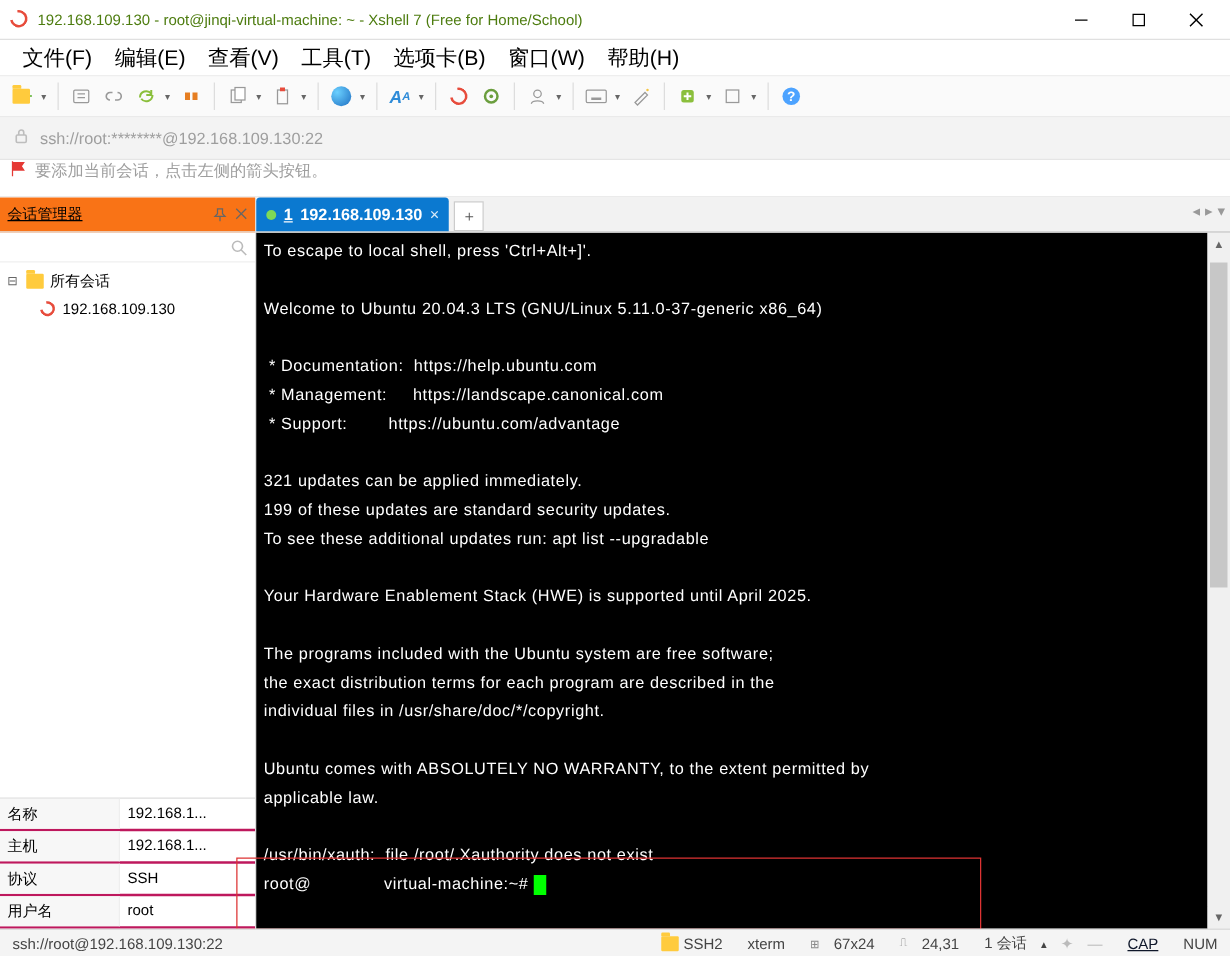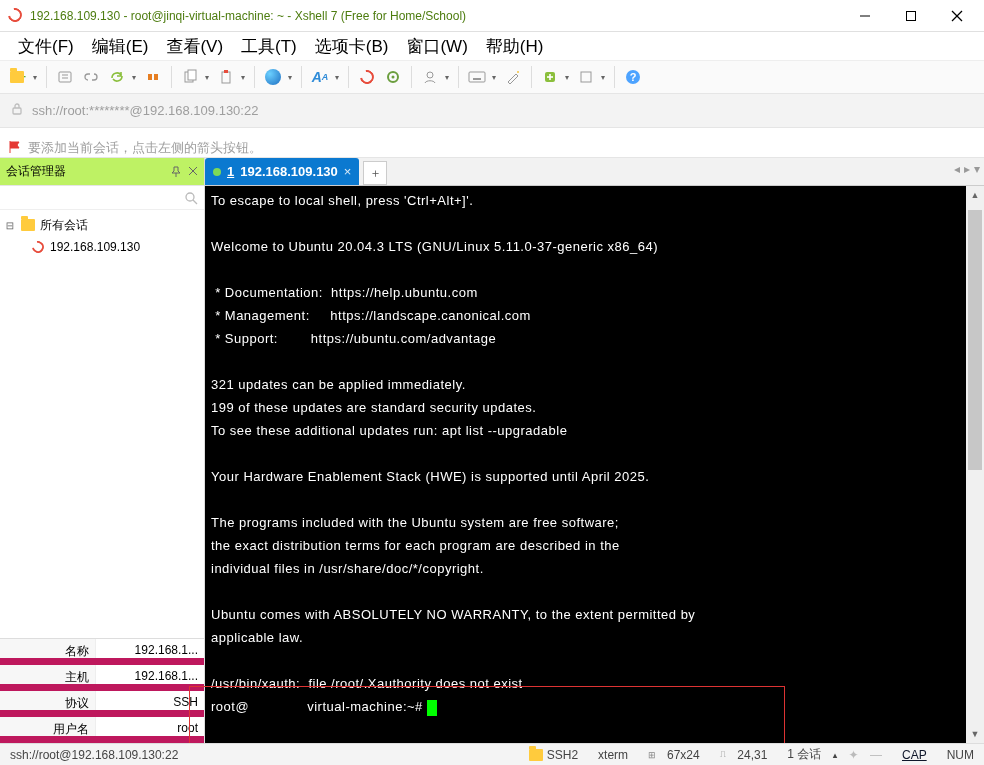--- a/index.html
+++ b/index.html
@@ -12,36 +12,36 @@
 .menubar { height:28px; display:flex; align-items:center; padding:0 10px; gap:2px; background:#fff; }
 .menubar .menu-item { padding:3px 8px; font-size:17px; }
 .toolbar { height:34px; display:flex; align-items:center; padding:0 6px; gap:2px; background:#fafafa; border-top:1px solid #eee; border-bottom:1px solid #e5e5e5; }
 .tool-btn { width:24px; height:24px; display:flex; align-items:center; justify-content:center; border-radius:2px; }
 .tool-split { display:flex; align-items:center; }
 .tool-split .caret { width:10px; display:flex; justify-content:center; color:#666; font-size:8px; }
 .tool-sep { width:1px; height:22px; background:#ddd; margin:0 4px; }
 .addressbar { height:34px; display:flex; align-items:center; background:#f3f3f3; padding:0 10px; gap:8px; border-bottom:1px solid #e5e5e5; }
 .addressbar .lock { color:#bdbdbd; }
 .addressbar .url { color:#9e9e9e; font-size:13px; }
-.hintbar { height:30px; display:flex; align-items:flex-end; padding:0 8px; gap:6px; background:#fff; border-bottom:1px solid #e5e5e5; }
+.hintbar { height:30px; display:flex; align-items:flex-start; padding:0 8px; gap:6px; background:#fff; border-bottom:1px solid #e5e5e5; }
 .hintbar .flag { color:#e53935; }
 .hintbar .hint { color:#9e9e9e; font-size:13px; }
 .workspace { display:flex; height:calc(765px - 32px - 28px - 34px - 34px - 30px - 22px); }
 .sidebar { width:205px; border-right:1px solid #ddd; display:flex; flex-direction:column; background:#fff; }
-.side-header { height:28px; display:flex; align-items:center; justify-content:space-between; padding:0 6px; background:#bef264; border-bottom:1px solid #e5e5e5; }
+.side-header { height:28px; display:flex; align-items:center; justify-content:space-between; padding:0 6px; background:#f97316; border-bottom:1px solid #e5e5e5;text-decoration:underline; }
 .side-header .label { font-size:12px; }
 .side-header .icons { display:flex; gap:6px; color:#666; }
 .side-search { height:24px; display:flex; justify-content:flex-end; align-items:center; padding:0 6px; border-bottom:1px solid #efefef; }
 .tree { flex:1; padding:4px 2px; overflow:auto; }
 .tree-node { display:flex; align-items:center; height:22px; gap:4px; padding-left:2px; }
 .tree-node .toggle { width:12px; text-align:center; color:#666; font-size:10px; }
 .tree-node .icon { width:16px; display:flex; justify-content:center; }
 .tree-child { padding-left:28px; }
 .props { border-top:1px solid #ddd; }
-.prop-row { display:flex; height:26px; border-bottom:7px solid #be185d;text-align:right; }
+.prop-row { display:flex; height:26px; border-bottom:2px solid #be185d; }
 .prop-row .k { width:96px; background:#f7f7f7; padding:4px 6px; border-right:1px solid #eee; }
 .prop-row .v { flex:1; padding:4px 6px; white-space:nowrap; overflow:hidden; text-overflow:ellipsis; }
 .mainarea { flex:1; display:flex; flex-direction:column; position:relative; }
 .tabbar { height:28px; display:flex; align-items:flex-end; background:#f2f2f2; border-bottom:1px solid #ccc; position:relative; }
 .tab { height:27px; background:#0b79d0; color:#fff; display:flex; align-items:center; padding:0 8px; gap:6px; font-size:13px; font-weight:bold; border-top-left-radius:3px; border-top-right-radius:3px; }
 .tab .dot { width:8px; height:8px; border-radius:50%; background:#7ed957; }
 .tab .close { font-weight:normal; opacity:.85; }
 .tab-plus { width:24px; height:24px; display:flex; align-items:center; justify-content:center; margin-left:4px; color:#555; border:1px solid #ccc; background:#fff; }
 .tab-nav { position:absolute; right:4px; top:4px; display:flex; gap:4px; color:#999; }
 .terminal-wrap { flex:1; display:flex; background:#000; }

